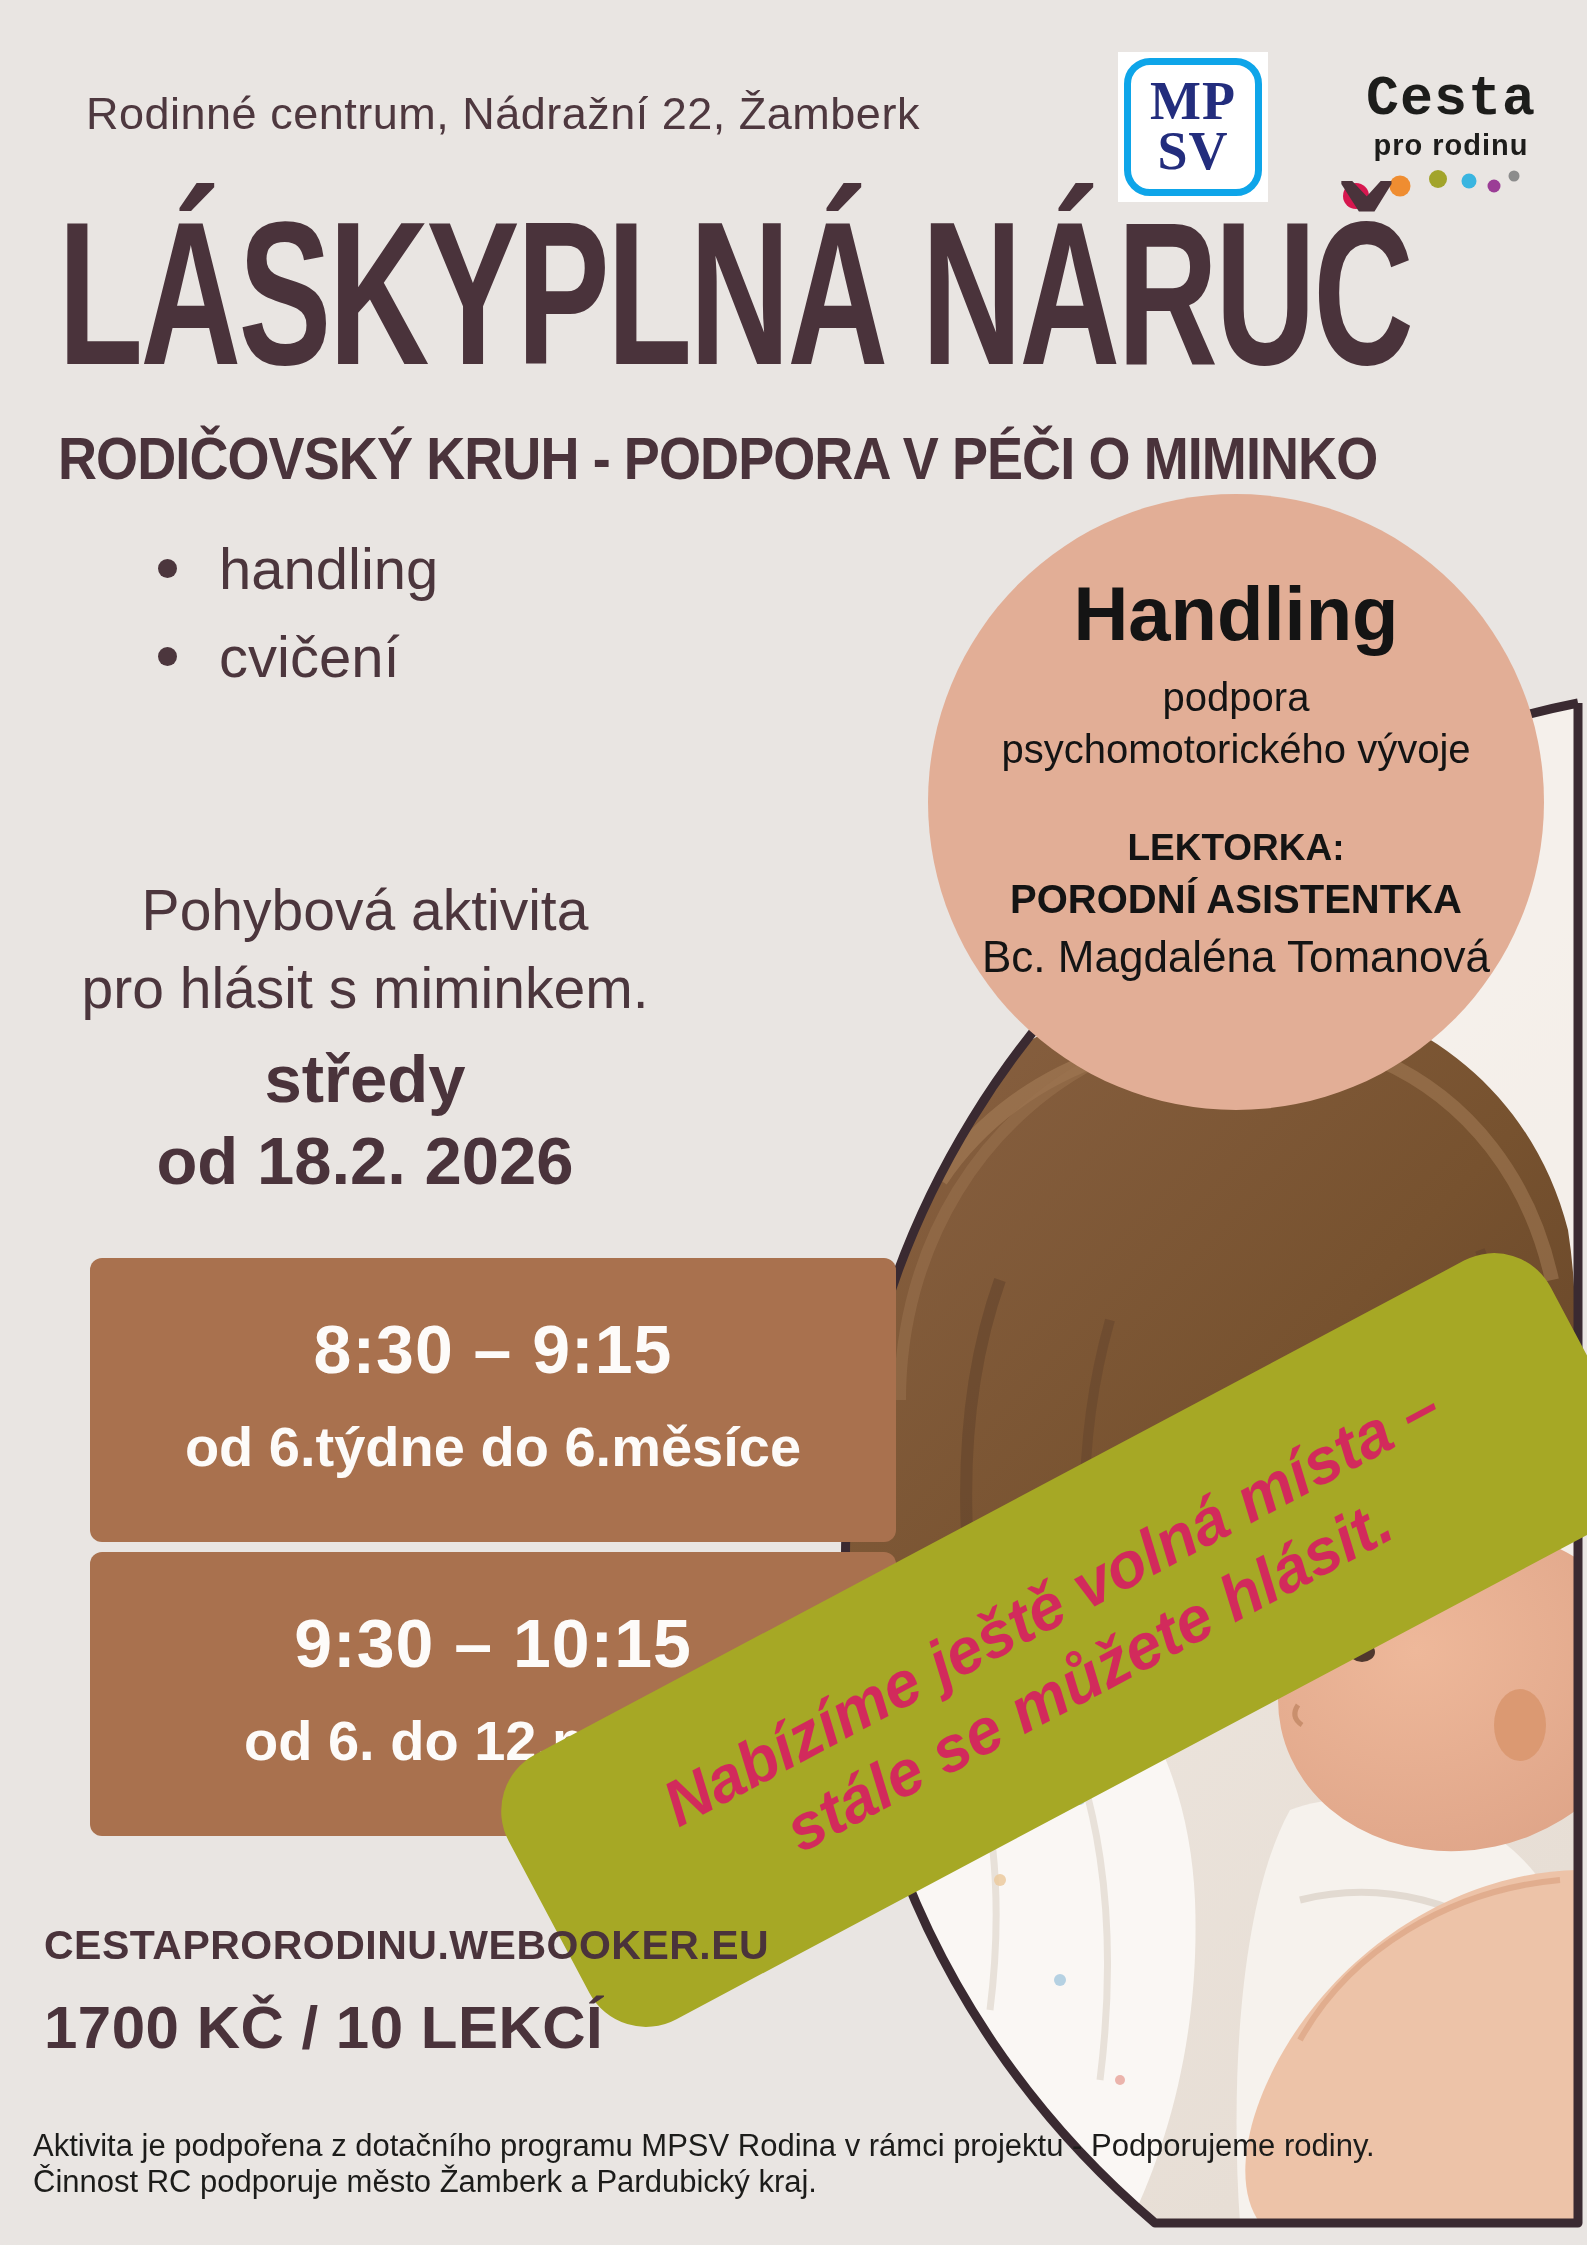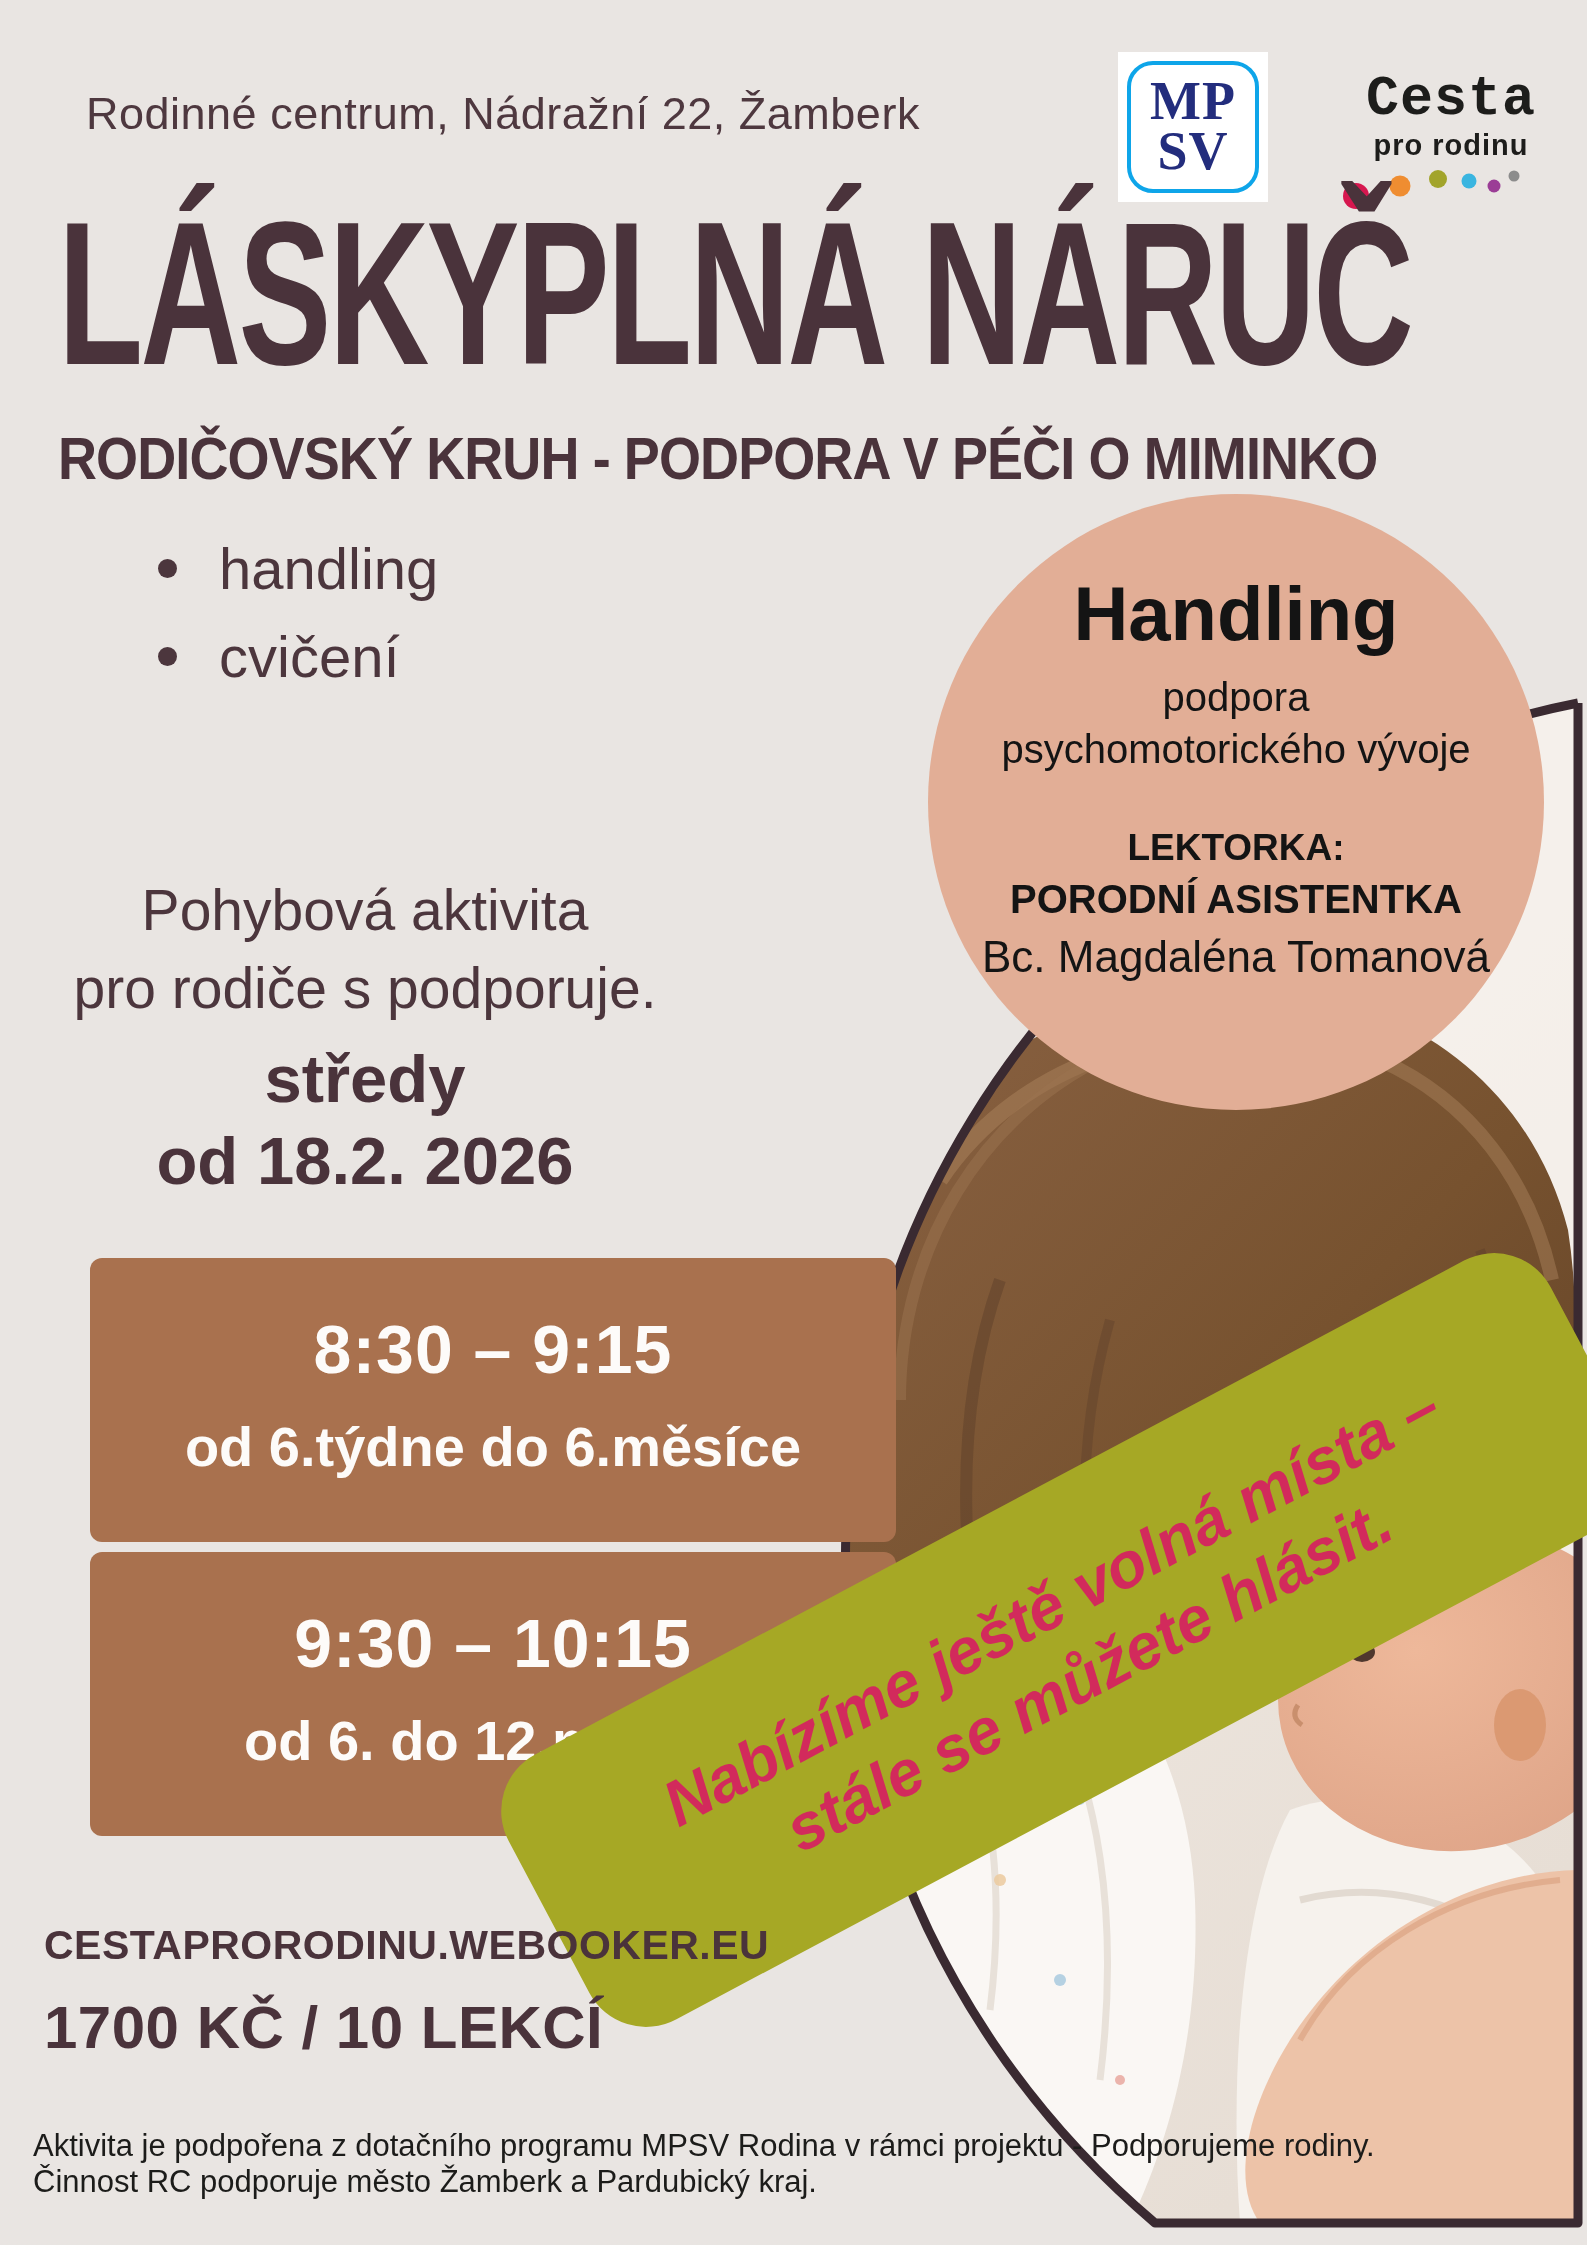--- a/index.html
+++ b/index.html
@@ -4,21 +4,21 @@
 <style>
   html,body{margin:0;padding:0;background:#777;}
   .poster{
     position:relative; width:1587px; height:2245px; overflow:hidden;
     background:#e9e5e2; font-family:"Liberation Sans", sans-serif; color:#4a343c;
   }
   .abs{position:absolute;}
   
   .address{left:86px; top:88px; font-size:45px; letter-spacing:0.5px; color:#4e383f;}
   .mpsv{left:1118px; top:52px; width:150px; height:150px; background:#ffffff; display:flex; align-items:center; justify-content:center;}
-  .mpsv-inner{width:124px; height:124px; border:4px solid #0ea5e9; border-radius:26px; display:flex; flex-direction:column; align-items:center; justify-content:center; font-family:"Liberation Serif", serif; font-weight:bold; color:#232d7d; font-size:54px; line-height:0.92; letter-spacing:1px;}
+  .mpsv-inner{width:124px; height:124px; border:7px solid #0ea5e9; border-radius:26px; display:flex; flex-direction:column; align-items:center; justify-content:center; font-family:"Liberation Serif", serif; font-weight:bold; color:#232d7d; font-size:54px; line-height:0.92; letter-spacing:1px;}
   .cesta{left:1326px; top:72px; width:250px; text-align:center; color:#1d1d1b;}
   .cesta-name{font-size:55px; font-weight:bold; letter-spacing:1px; line-height:1;font-family:Liberation Mono, monospace;}
   .cesta-sub{font-size:29px; font-weight:bold; letter-spacing:1px; margin-top:2px;}
   
   .title{left:58px; top:196px; font-size:205px; font-weight:bold; line-height:0.95; letter-spacing:-4px; white-space:nowrap; transform:scaleX(0.68); transform-origin:left top; color:#4a333b;}
   .subtitle{left:58px; top:424px; font-size:60px; font-weight:bold; letter-spacing:-1px; white-space:nowrap; transform:scaleX(0.90); transform-origin:left top; color:#4a333b;}
   
   .bullets{left:158px; top:524px; font-size:58px; color:#4c363d;}
   .bullets .row{display:flex; align-items:center; height:88px;}
   .dot{width:19px; height:19px; border-radius:50%; background:#4c363d; margin-right:42px; flex:0 0 auto;}
@@ -172,21 +172,21 @@
       <div>podpora</div>
       <div>psychomotorického vývoje</div>
     </div>
     <div class="lbl">LEKTORKA:</div>
     <div class="role">PORODNÍ ASISTENTKA</div>
     <div class="name">Bc. Magdaléna Tomanová</div>
   </div>
 
   <div class="abs activity">
     <div>Pohybová aktivita</div>
-    <div>pro rodiče s podporuje.</div>
+    <div>pro hlásit s miminkem.</div>
   </div>
 
   <div class="abs schedule">
     <div>středy</div>
     <div>od 18.2. 2026</div>
   </div>
 
   <div class="abs session s1">
     <div class="time">8:30 – 9:15</div>
     <div class="group">od 6.týdne do 6.měsíce</div>

